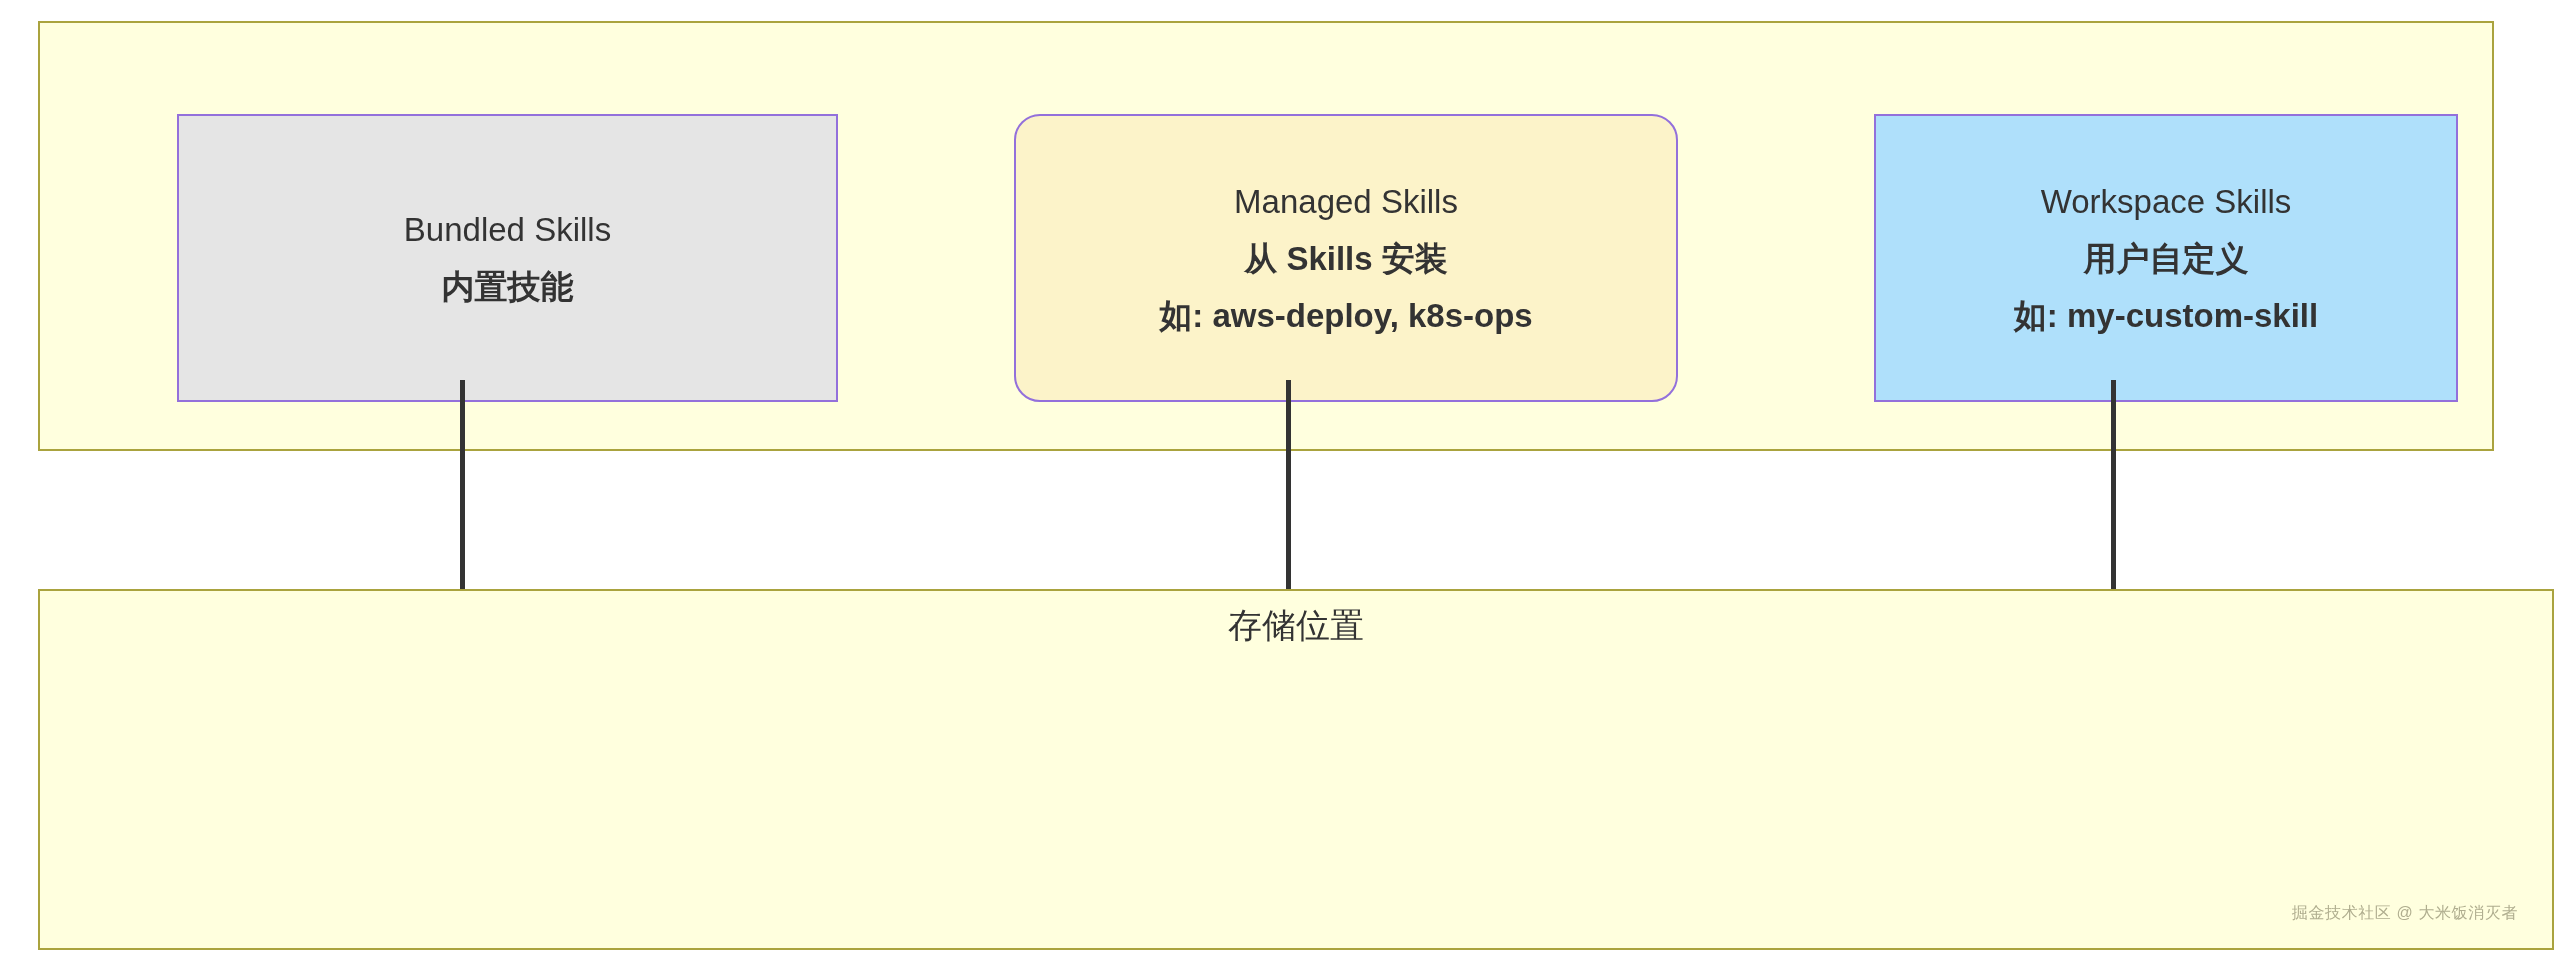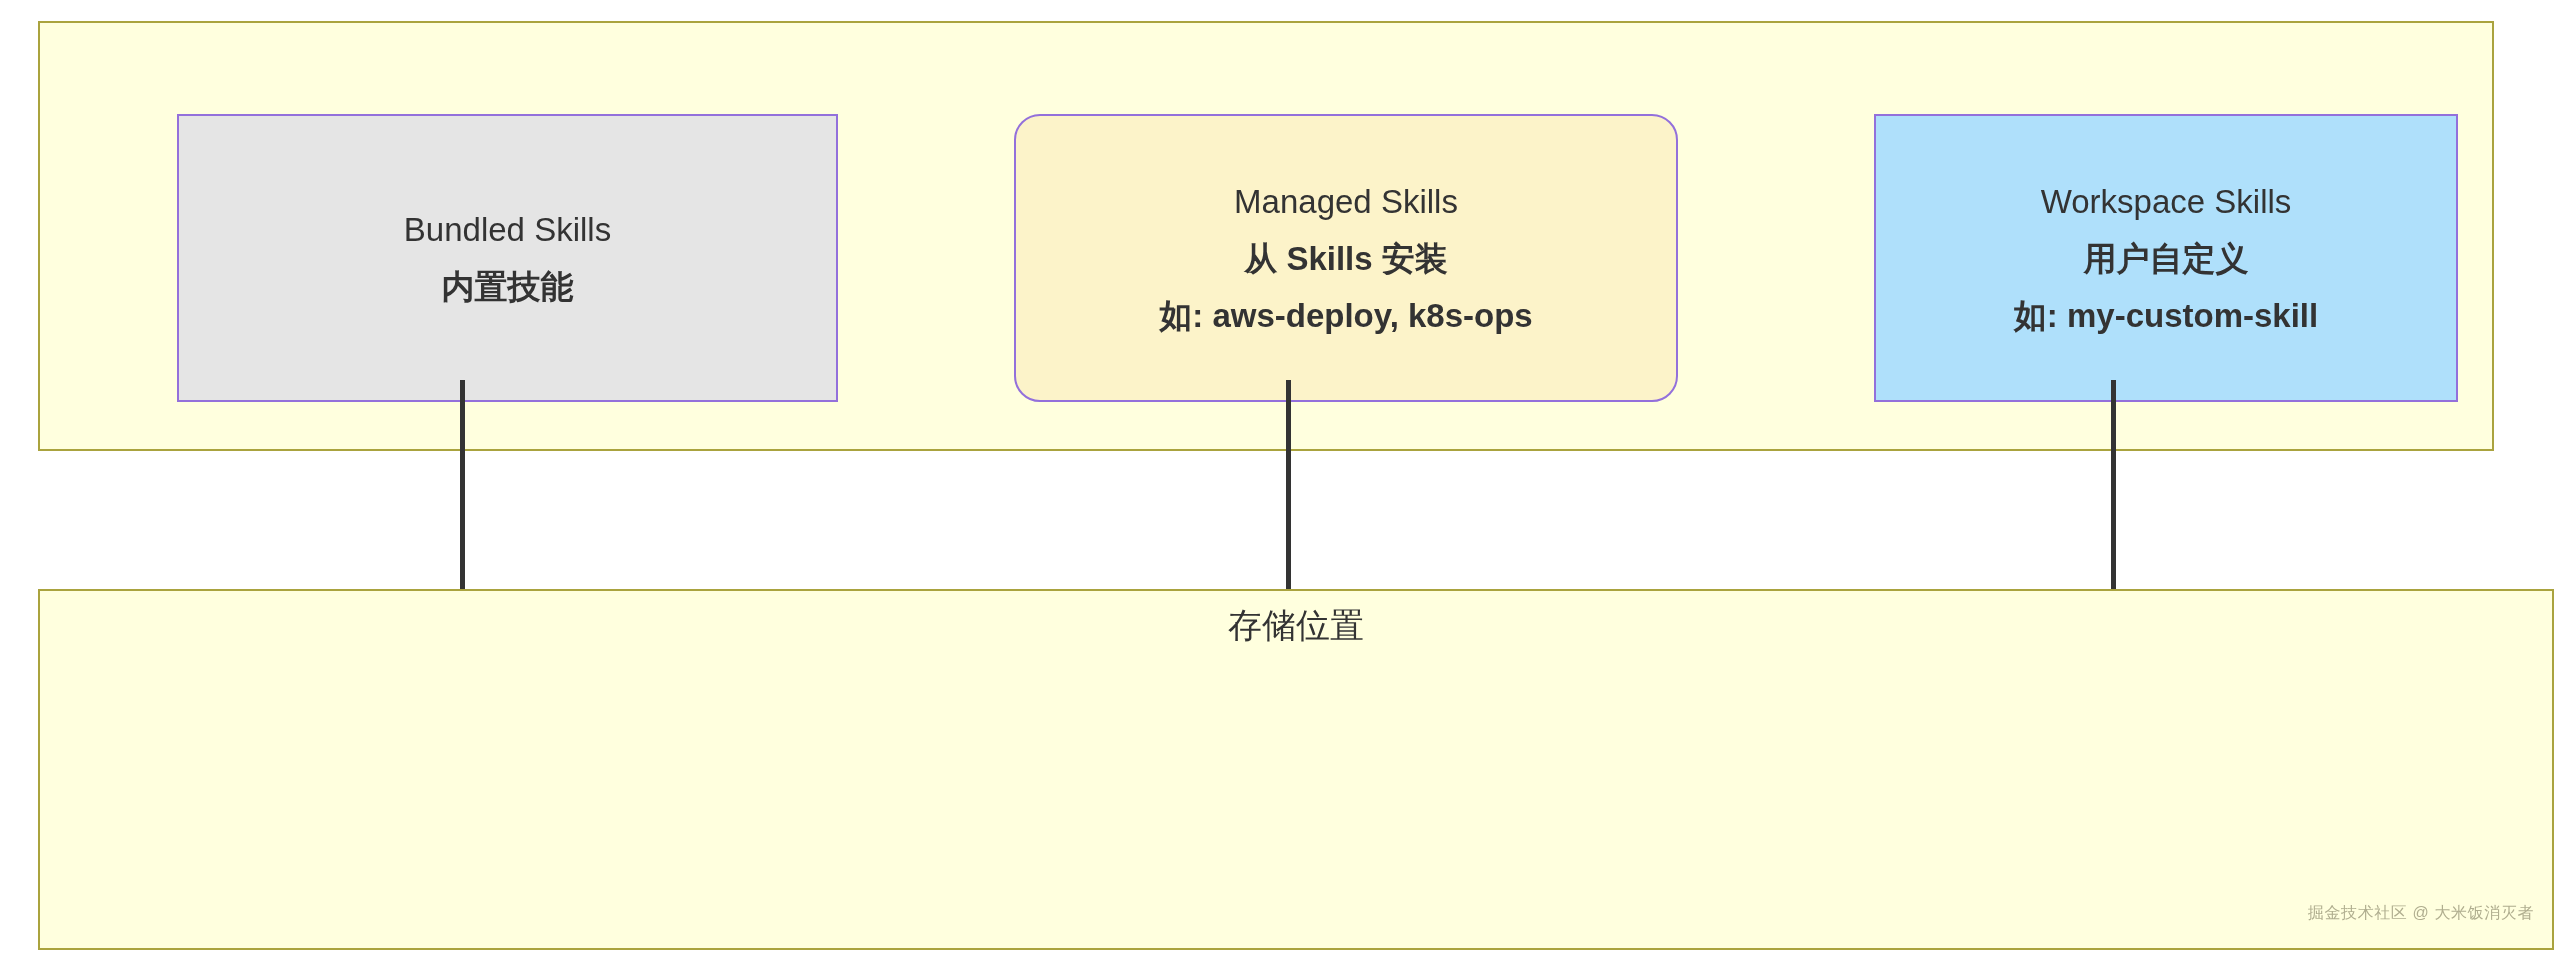--- a/index.html
+++ b/index.html
@@ -99,21 +99,21 @@
     border-right: 14.7px solid transparent;
     border-top: 22.6px solid #333333;
   }
   #arrow-bundled-to-path   { left: 460px;  top: 380px; height: 292px; }
   #arrow-managed-to-path   { left: 1286px; top: 380px; height: 292px; }
   #arrow-workspace-to-path { left: 2111px; top: 380px; height: 292px; }
 
   
   #watermark {
     position: absolute;
-    right: 18px;
+    right: 34px;
     bottom: 24px;
     font-size: 16px;
     color: #b0ae8f;
     white-space: nowrap;
     letter-spacing: 0.6px;
   }
 </style>
 </head>
 <body>
 

